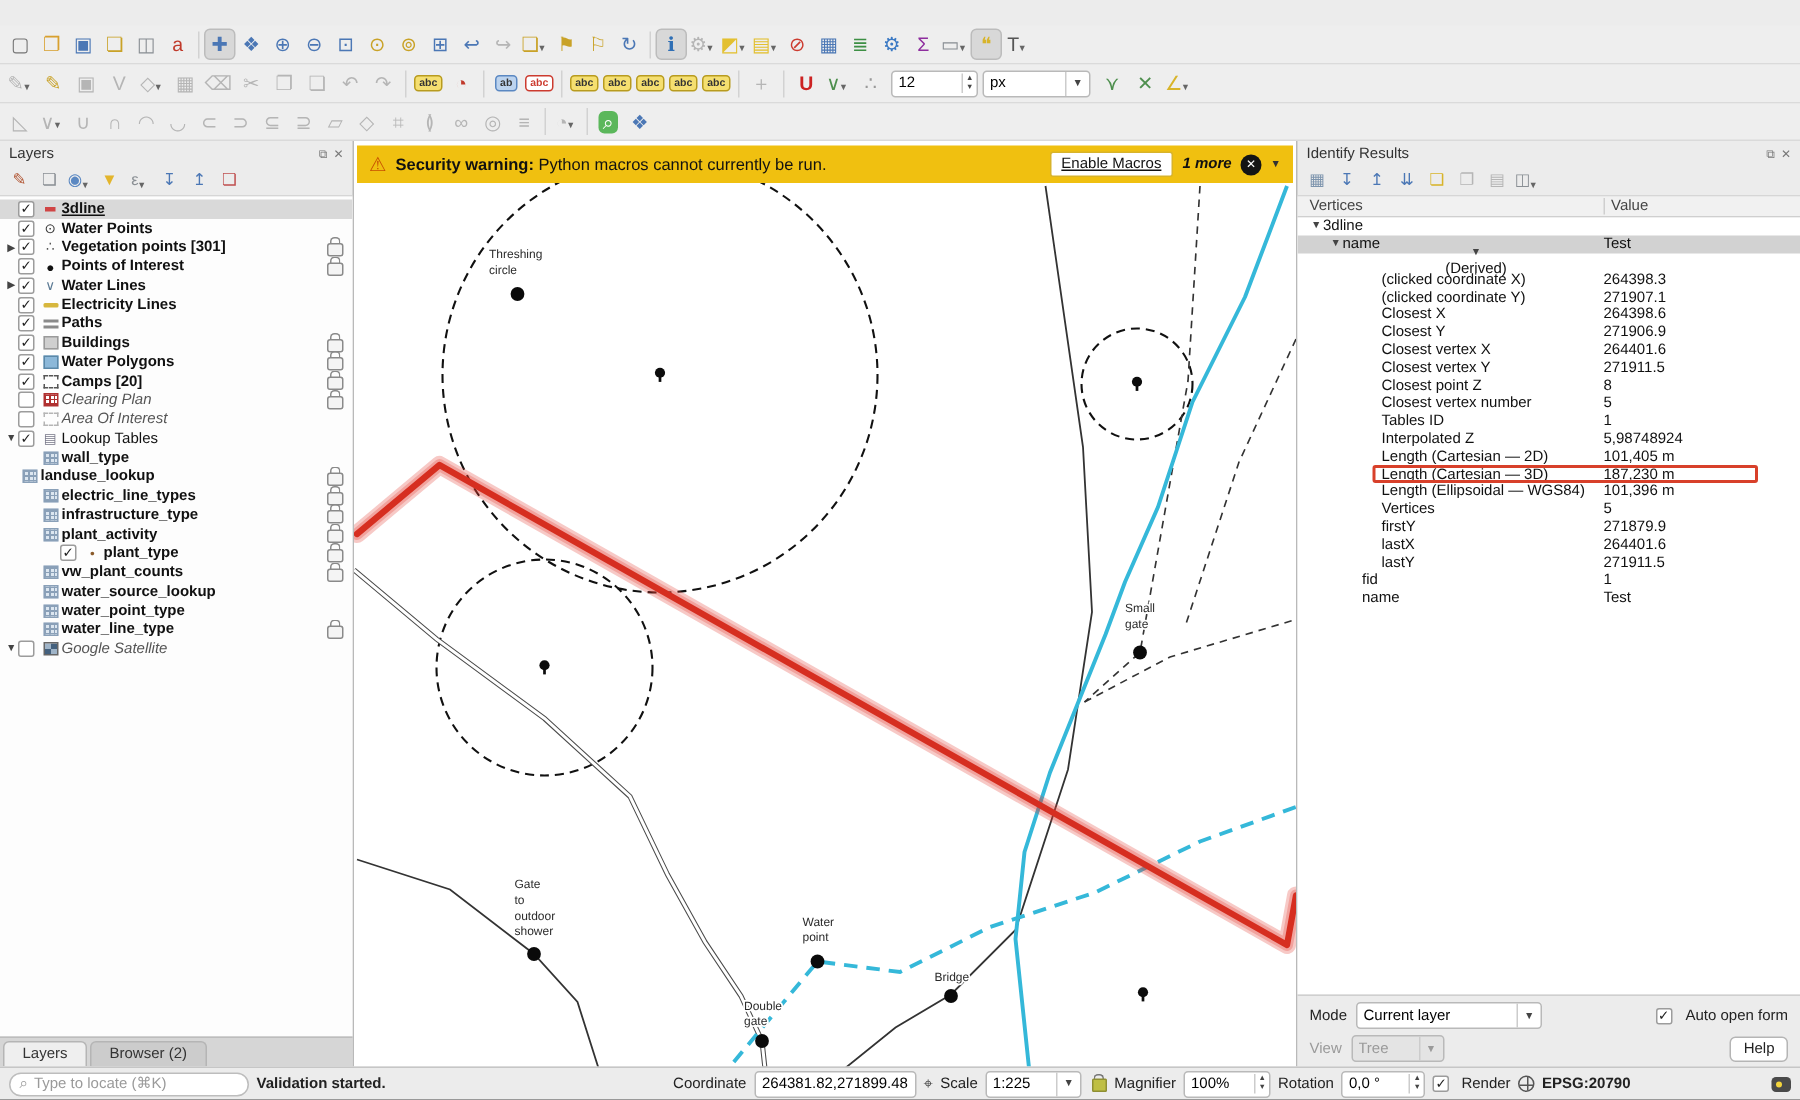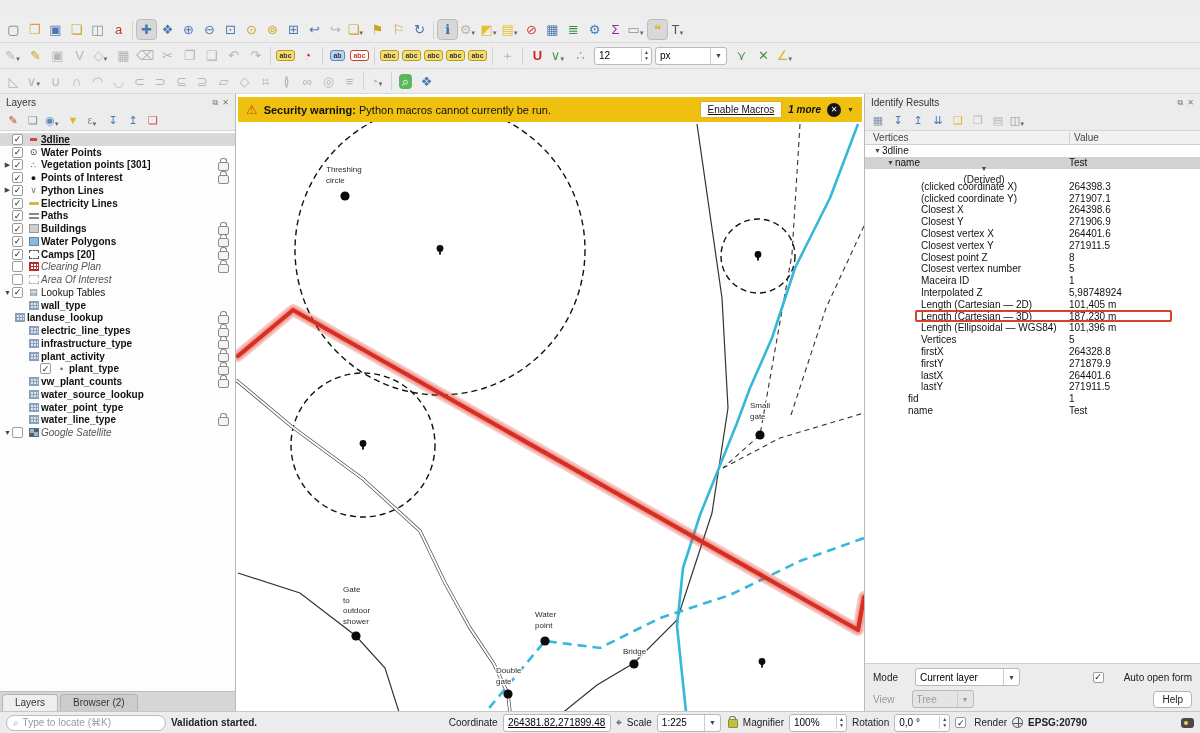--- a/index.html
+++ b/index.html
@@ -81,21 +81,21 @@
   .colhdr{height:14px;display:flex;font-size:10px;color:#444;background:#f1f1f1;border-bottom:1px solid #cfcfcf;align-items:center;}
   .colhdr .c1{flex:1;padding-left:8px;}
   .colhdr .c2{width:131px;border-left:1px solid #cfcfcf;padding-left:4px;}
   .irows{flex:1;background:#fff;overflow:hidden;}
   .irow{display:flex;align-items:center;height:11.8px;font-size:10px;color:#111;position:relative;}
   .irow.sel{background:#d2d2d2;}
   .if{flex:1;display:flex;align-items:center;overflow:hidden;white-space:nowrap;}
   .iv{width:131px;flex:0 0 131px;white-space:nowrap;overflow:hidden;}
   .ibox{position:absolute;left:50px;right:28px;top:0;bottom:0;border:2px solid #d8402a;border-radius:2px;z-index:2;}
   .ifoot{height:48px;border-top:1px solid #cfcfcf;padding:4px 8px 2px;display:flex;flex-direction:column;gap:4px;background:#ececec;}
-  .ifrow{display:flex;align-items:center;gap:17px;font-size:10px;}
+  .ifrow{display:flex;align-items:center;gap:6px;font-size:10px;}
   .ifrow .sp{flex:1;}
   .dis{color:#9a9a9a;}
   .btn{background:#fff;border:1px solid #b5b5b5;border-radius:4px;padding:2px 8px;font-size:10px;}
   
   .status{position:absolute;left:0;right:0;bottom:0;height:22px;background:#ececec;border-top:1px solid #c6c6c6;display:flex;align-items:center;padding:0 6px;gap:5px;font-size:10px;color:#222;}
   .locator{display:flex;align-items:center;gap:4px;background:#fff;border:1px solid #bdbdbd;border-radius:8px;height:16px;width:160px;padding:0 6px;color:#9a9a9a;}
   .statmsg{font-weight:bold;font-size:10px;}
   .sico{font-size:11px;color:#444;}
   .globe{width:11px;height:11px;border:1px solid #555;border-radius:50%;position:relative;}
   .globe:before{content:"";position:absolute;top:4.5px;left:0;right:0;border-top:1px solid #555;}
@@ -463,21 +463,21 @@
             <span class="arr"></span>
             <span class="cb">✓</span>
             <span class="lic" style="color: rgb(17, 17, 17); font-size: 9px;">●</span>
             <span class="llabel b">Points of Interest</span>
             <span class="lock"></span>
           </div>
           <div class="lrow">
             <span class="arr">▶</span>
             <span class="cb">✓</span>
             <span class="lic" style="color: rgb(91, 122, 148); font-size: 9px;">∨</span>
-            <span class="llabel b">Python Lines</span>
+            <span class="llabel b">Water Lines</span>
           </div>
           <div class="lrow">
             <span class="arr"></span>
             <span class="cb">✓</span>
             <span class="lic">
               <span class="sw sw-elec"></span>
             </span>
             <span class="llabel b">Electricity Lines</span>
           </div>
           <div class="lrow">
@@ -805,21 +805,21 @@
           <div class="irow">
             <span class="if" style="padding-left: 47px;">
               <span class="arr"></span>
               <span>Closest vertex number</span>
             </span>
             <span class="iv">5</span>
           </div>
           <div class="irow">
             <span class="if" style="padding-left: 47px;">
               <span class="arr"></span>
-              <span>Maceira ID</span>
+              <span>Tables ID</span>
             </span>
             <span class="iv">1</span>
           </div>
           <div class="irow">
             <span class="if" style="padding-left: 47px;">
               <span class="arr"></span>
               <span>Interpolated Z</span>
             </span>
             <span class="iv">5,98748924</span>
           </div>
@@ -844,27 +844,20 @@
               <span>Length (Ellipsoidal — WGS84)</span>
             </span>
             <span class="iv">101,396 m</span>
           </div>
           <div class="irow">
             <span class="if" style="padding-left: 47px;">
               <span class="arr"></span>
               <span>Vertices</span>
             </span>
             <span class="iv">5</span>
-          </div>
-          <div class="irow">
-            <span class="if" style="padding-left: 47px;">
-              <span class="arr"></span>
-              <span>firstX</span>
-            </span>
-            <span class="iv">264328.8</span>
           </div>
           <div class="irow">
             <span class="if" style="padding-left: 47px;">
               <span class="arr"></span>
               <span>firstY</span>
             </span>
             <span class="iv">271879.9</span>
           </div>
           <div class="irow">
             <span class="if" style="padding-left: 47px;">
@@ -891,21 +884,21 @@
             <span class="if" style="padding-left: 34px;">
               <span class="arr"></span>
               <span>name</span>
             </span>
             <span class="iv">Test</span>
           </div>
         </div>
       <div class="ifoot">
         <div class="ifrow">
           <span>Mode</span>
-          <span class="combo" style="width:105px;">
+          <span class="combo" style="width:124px;">
             <input value="Current layer" style="">
             <span class="carrot">▼</span>
           </span>
           <span class="sp"></span>
           <span class="cb">✓</span>
           <span>Auto open form</span>
         </div>
         <div class="ifrow">
           <span class="dis">View</span>
           <span class="combo" style="width:62px;background:#e4e4e4;">
@@ -921,21 +914,21 @@
 
   <div class="status">
     <span class="locator">
       <span style="font-size:10px;">⌕</span>
       <span>Type to locate (⌘K)</span>
     </span>
     <span class="statmsg">Validation started.</span>
     <span style="flex:1;"></span>
     <span>Coordinate</span>
     <span class="combo" style="width:108px;">
-      <input style="text-align: center; text-decoration: underline;" value="264381.82,271899.48">
+      <input style="text-align: center;" value="264381.82,271899.48">
     </span>
     <span class="sico">⌖</span>
     <span>Scale</span>
     <span class="combo" style="width:64px;">
       <input value="1:225" style="">
       <span class="carrot">▼</span>
     </span>
     <span class="slock"></span>
     <span>Magnifier</span>
     <span class="spin" style="width:58px;">

